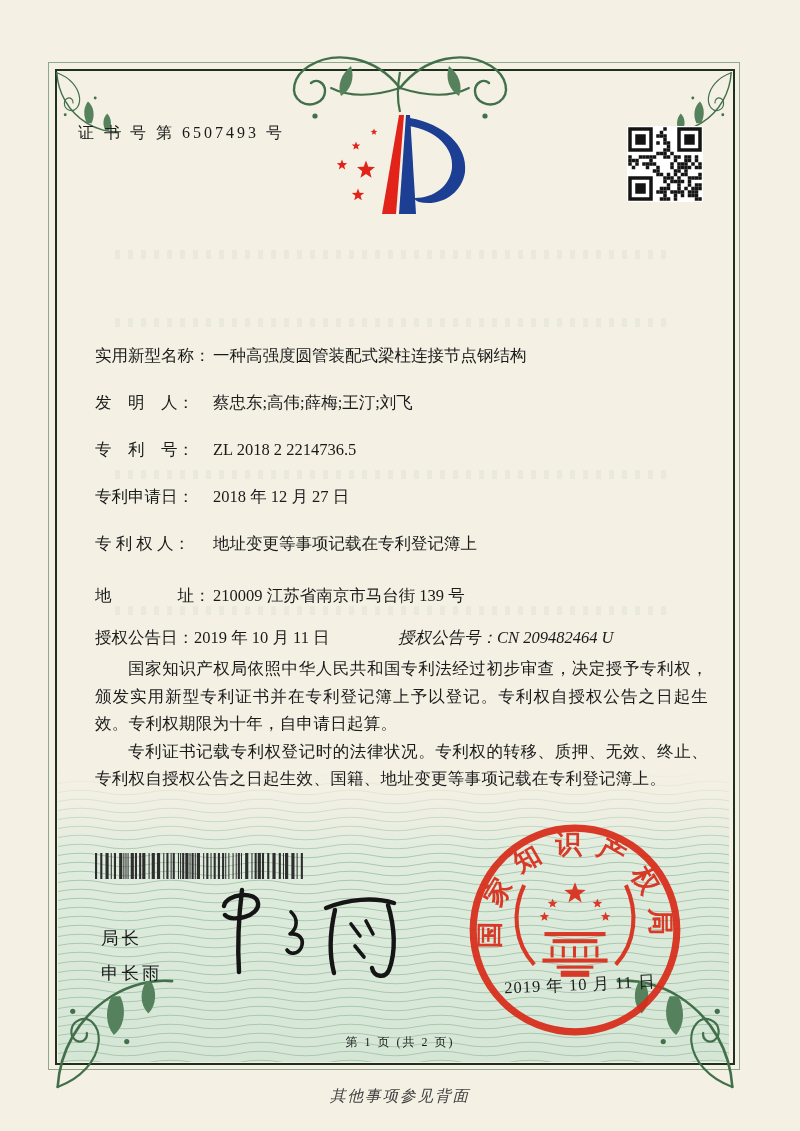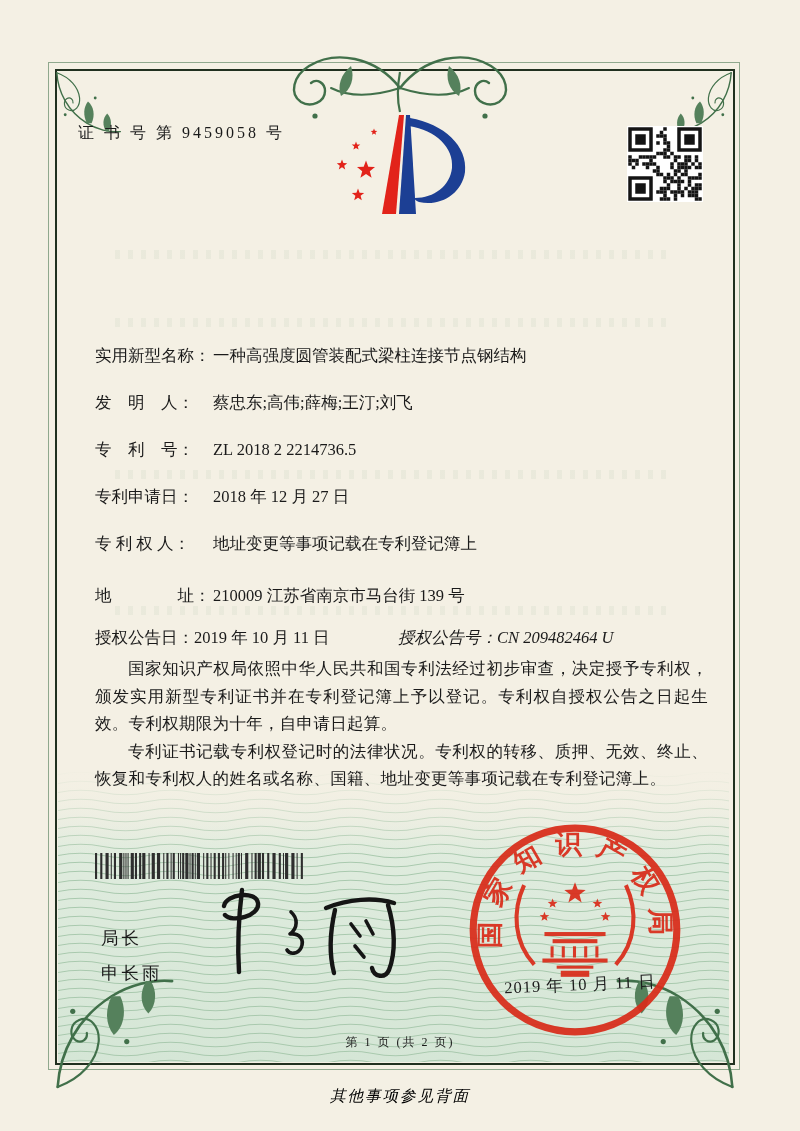--- a/index.html
+++ b/index.html
@@ -30,21 +30,21 @@
   
   .barcode{position:absolute;left:95px;top:853px;}
   .signer{position:absolute;left:101px;top:915px;font-size:17.5px;letter-spacing:3px;}
   .signer div{margin-bottom:11px;margin-top:11px;}
   .signature{position:absolute;left:208px;top:876px;}
   .seal{position:absolute;left:463px;top:818px;opacity:.93;}
   .seal-date{position:absolute;left:472px;top:974px;width:216px;text-align:center;font-size:16.5px;
              transform:rotate(-2.5deg);color:#1c1c1c;letter-spacing:1px;z-index:6;}
   .page-num{position:absolute;left:0;top:1034px;width:100%;text-align:center;font-size:12px;letter-spacing:2px;}
   .back-note{position:absolute;left:0;top:1086px;width:100%;text-align:center;font-size:15.5px;
-             font-style:italic;letter-spacing:2px;color:#000000;}
+             font-style:italic;letter-spacing:2px;color:#404040;}
   .defs-holder{position:absolute;width:0;height:0;overflow:hidden;}
 </style>
 </head>
 <body>
 
 <div class="page">
 
   <svg class="defs-holder" aria-hidden="true">
     <defs>
       <g id="curlMotif" fill="none" stroke="#41704a" stroke-width="2.4" stroke-linecap="round">
@@ -108,21 +108,21 @@
   <svg class="orn" style="left:595px;top:948px" width="150" height="150" viewBox="0 0 150 150">
     <use href="#curlMotif" transform="translate(146,18) scale(-1.08,1.08)"></use>
   </svg>
   <svg class="orn" style="left:50px;top:64px" width="80" height="80" viewBox="0 0 80 80">
     <use href="#curlMotif" transform="translate(2,76) scale(0.6,-0.6)"></use>
   </svg>
   <svg class="orn" style="left:658px;top:64px" width="80" height="80" viewBox="0 0 80 80">
     <use href="#curlMotif" transform="translate(78,76) scale(-0.6,-0.6)"></use>
   </svg>
 
-  <div class="cert-no">证 书 号 第 9459058 号</div>
+  <div class="cert-no">证 书 号 第 6507493 号</div>
 
   <svg class="logo" width="158" height="106" viewBox="0 0 158 106">
     <polygon points="77,5 82,5 74,104 60,104" fill="#e2231a"></polygon>
     <polygon points="84,5 88,5 94,104 77,104" fill="#1c3f94"></polygon>
     <path d="M88,8 C122,14 146,36 143,62 C140,84 118,97 97,92 C94,91 92,89 93,88 C112,88 128,76 130,58 C132,38 114,20 87,16 Z" fill="#1c3f94"></path>
     <g fill="#e2231a">
       <polygon points="52.0,18.5 52.9,20.8 55.3,20.9 53.4,22.5 54.1,24.8 52.0,23.5 49.9,24.8 50.6,22.5 48.7,20.9 51.1,20.8"></polygon>
       <polygon points="34.0,31.5 35.1,34.5 38.3,34.6 35.8,36.6 36.6,39.6 34.0,37.9 31.4,39.6 32.2,36.6 29.7,34.6 32.9,34.5"></polygon>
       <polygon points="20.0,49.5 21.4,53.1 25.2,53.3 22.2,55.7 23.2,59.4 20.0,57.3 16.8,59.4 17.8,55.7 14.8,53.3 18.6,53.1"></polygon>
       <polygon points="44.0,50.5 46.3,56.8 53.0,57.1 47.8,61.2 49.6,67.7 44.0,64.0 38.4,67.7 40.2,61.2 35.0,57.1 41.7,56.8"></polygon>
@@ -288,21 +288,21 @@
     <div class="frow" style="top:282px">
       <span>授权公告日：</span><span>2019 年 10 月 11 日</span>
       <span class="grant2">
         <span>授权公告号：</span><span>CN 209482464 U</span>
       </span>
     </div>
   </div>
 
   <div class="paras">
     <p>国家知识产权局依照中华人民共和国专利法经过初步审查，决定授予专利权，颁发实用新型专利证书并在专利登记簿上予以登记。专利权自授权公告之日起生效。专利权期限为十年，自申请日起算。</p>
-    <p>专利证书记载专利权登记时的法律状况。专利权的转移、质押、无效、终止、恢复和专利权人的姓名或名称、国籍、地址变更等事项记载在专利登记簿上。</p>
+    <p>专利证书记载专利权登记时的法律状况。专利权的转移、质押、无效、终止、专利权自授权公告之日起生效、国籍、地址变更等事项记载在专利登记簿上。</p>
   </div>
 
   <svg class="barcode" width="210" height="26" viewBox="0 0 210 26">
     <g id="bc-g" fill="#2e2e2e">
         <rect x="0.00" y="0" width="2.10" height="26"></rect>
         <rect x="5.25" y="0" width="2.10" height="26"></rect>
         <rect x="10.50" y="0" width="3.15" height="26"></rect>
         <rect x="15.75" y="0" width="1.05" height="26"></rect>
         <rect x="18.90" y="0" width="2.10" height="26"></rect>
         <rect x="24.15" y="0" width="3.15" height="26"></rect>

